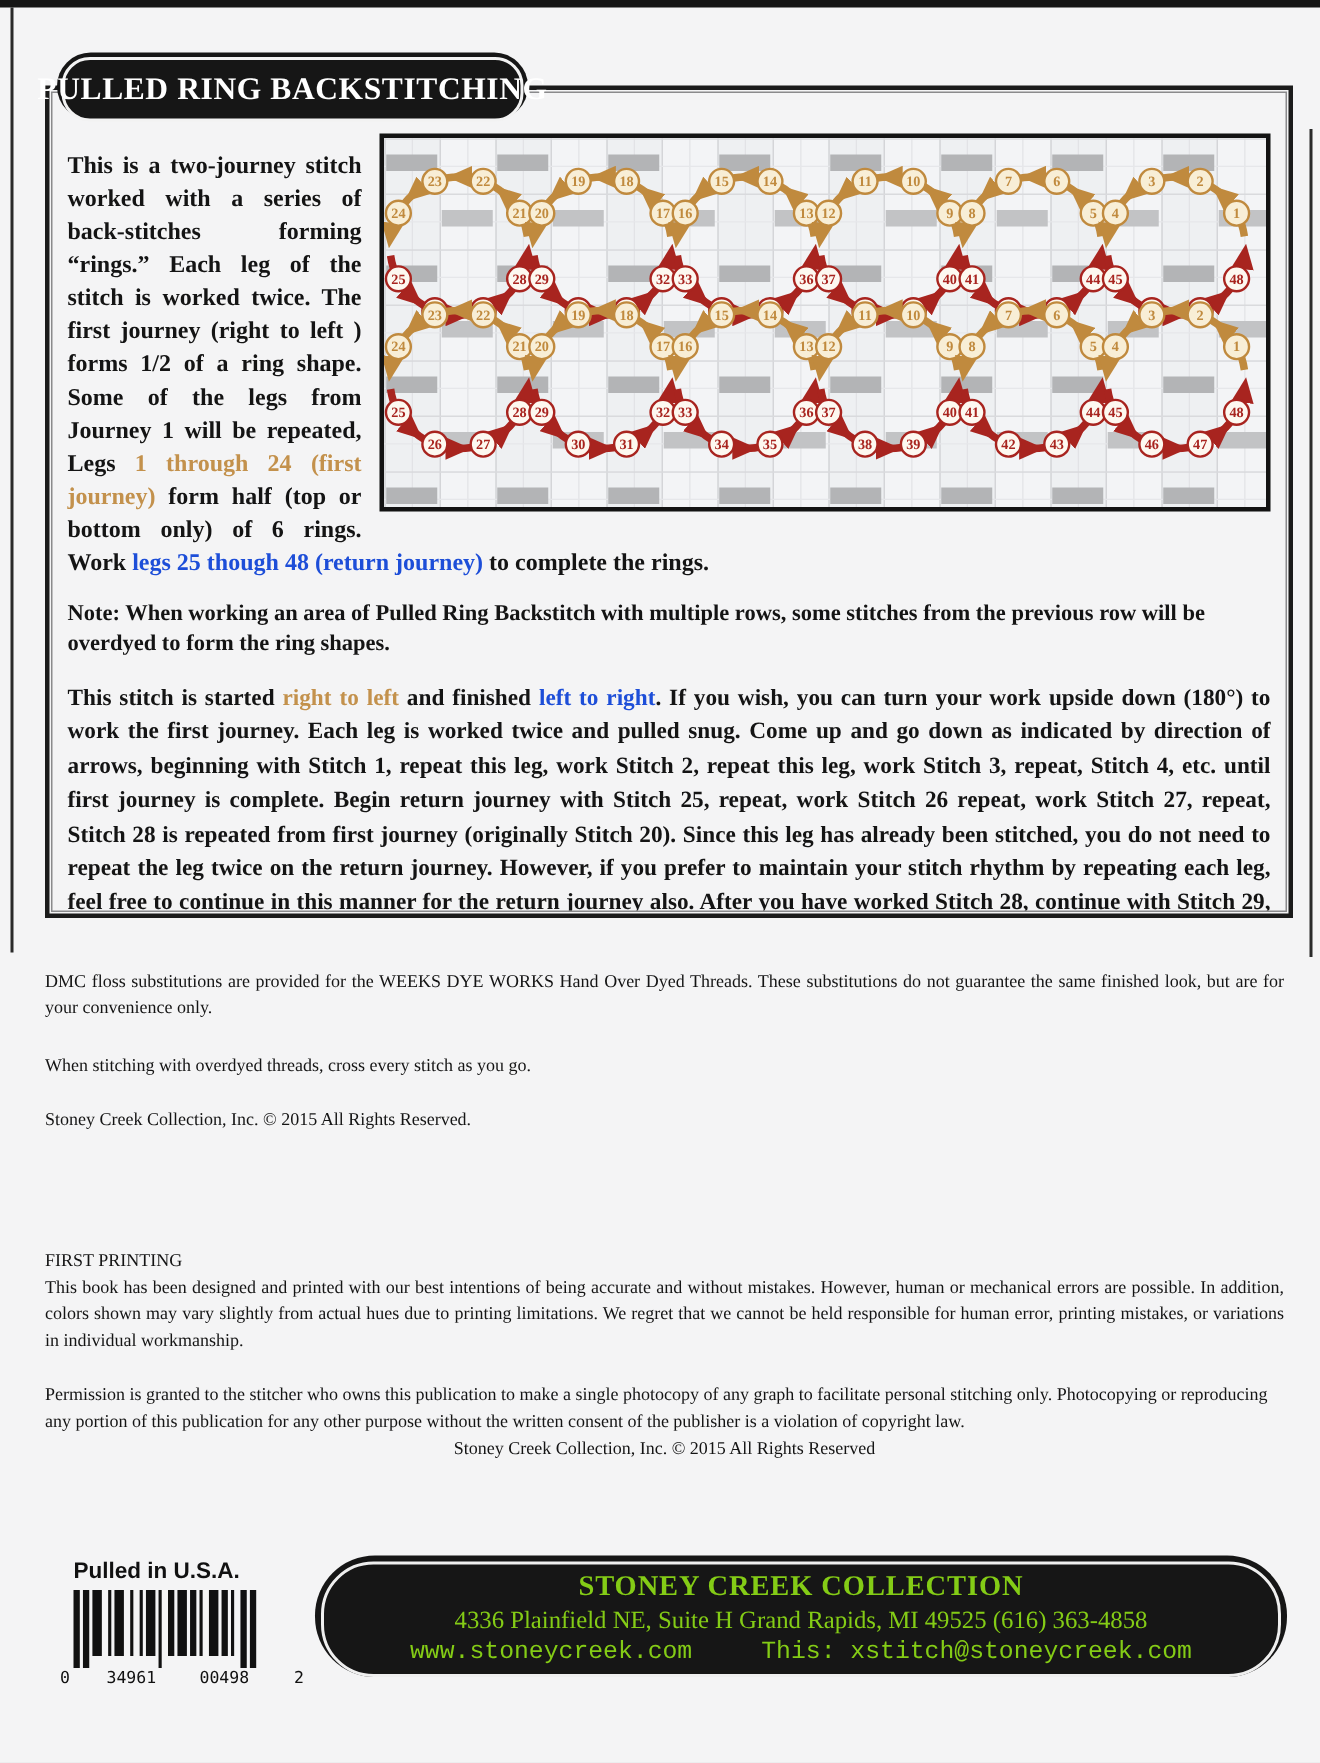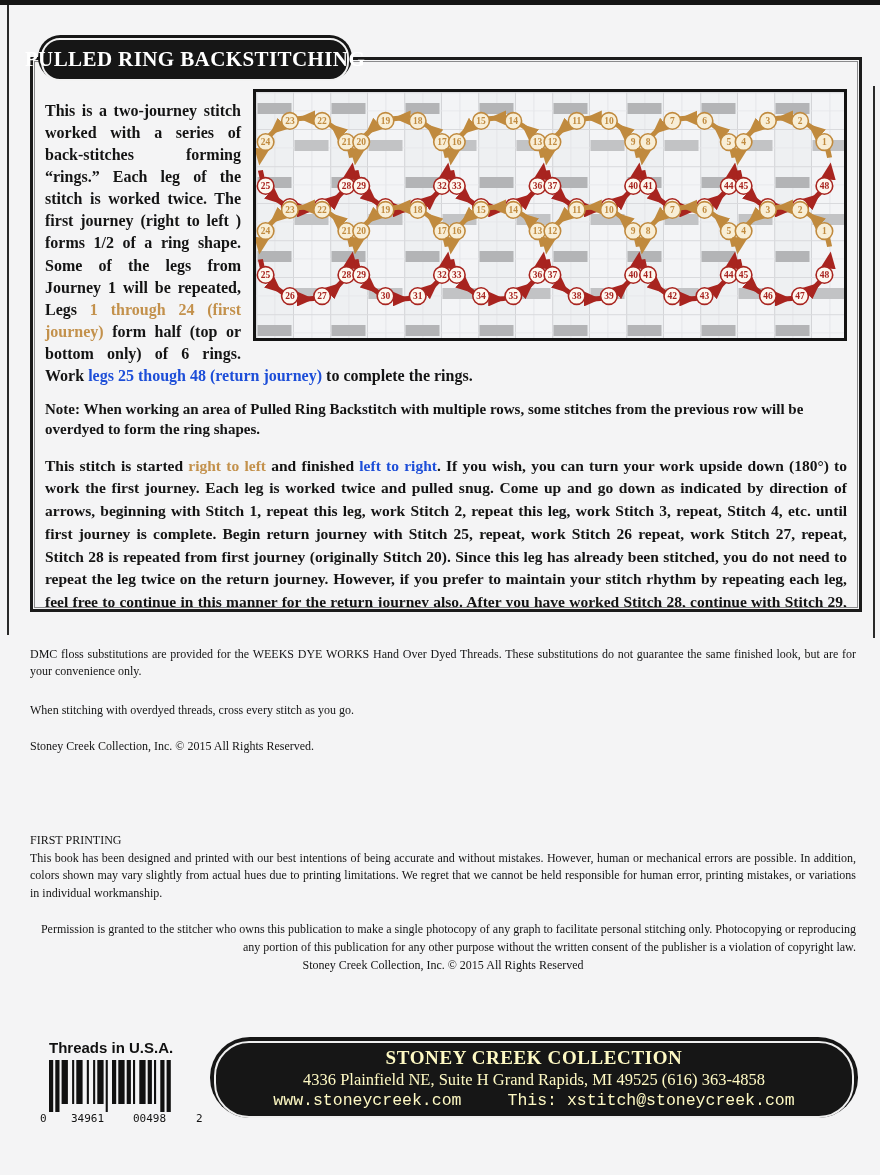--- a/index.html
+++ b/index.html
@@ -54,37 +54,37 @@
   
   .below{
     position:absolute;left:30px;top:630px;width:826px;
     font-size:12px;font-weight:normal;line-height:1.45;
   }
   .dmc-p{margin-top:16px;text-align:justify;}
   .overdyed-p{margin-top:21px;}
   .copyright1-p{margin-top:19px;}
   .fp-heading{margin-top:76px;}
   .fp-body{margin-top:1px;text-align:justify;}
-  .permission-p{margin-top:19px;text-align:right;}
+  .permission-p{margin-top:19px;text-align:left;}
   .copyright2-p{margin-top:1px;text-align:center;}
 
   
   .printed-in{
     position:absolute;left:49px;top:1039px;
     font-family:"Liberation Sans",sans-serif;font-weight:bold;font-size:15px;color:#111;
   }
   .barcode{position:absolute;left:33px;top:1060px;}
   .footer-pill{
     position:absolute;left:210px;top:1037px;width:648px;height:81px;
     background:#161616;border-radius:40px;padding:4px;box-sizing:border-box;
   }
   .footer-pill .ring{
     height:100%;border:2px solid #efefef;border-radius:35px;
     display:flex;flex-direction:column;align-items:center;justify-content:center;
-    color:#fef9c3;
+    color:#84cc16;
   }
   .footer-company{font-size:19px;font-weight:bold;letter-spacing:0.6px;line-height:1.2;}
   .footer-address{font-size:16.5px;line-height:1.25;}
   .footer-web{font-size:16.5px;line-height:1.25;display:flex;gap:46px;font-family:Liberation Mono, monospace;}
 </style>
 </head>
 <body>
 
 <div class="page">
   <div class="top-edge"></div>
@@ -454,21 +454,21 @@
   <div class="below">
     <p class="dmc-p">DMC floss substitutions are provided for the WEEKS DYE WORKS Hand Over Dyed Threads. These substitutions do not guarantee the same finished look, but are for your convenience only.</p>
     <p class="overdyed-p">When stitching with overdyed threads, cross every stitch as you go.</p>
     <p class="copyright1-p">Stoney Creek Collection, Inc. © 2015 All Rights Reserved.</p>
     <p class="fp-heading">FIRST PRINTING</p>
     <p class="fp-body">This book has been designed and printed with our best intentions of being accurate and without mistakes. However, human or mechanical errors are possible. In addition, colors shown may vary slightly from actual hues due to printing limitations. We regret that we cannot be held responsible for human error, printing mistakes, or variations in individual workmanship.</p>
     <p class="permission-p">Permission is granted to the stitcher who owns this publication to make a single photocopy of any graph to facilitate personal stitching only. Photocopying or reproducing any portion of this publication for any other purpose without the written consent of the publisher is a violation of copyright law.</p>
     <p class="copyright2-p">Stoney Creek Collection, Inc. © 2015 All Rights Reserved</p>
   </div>
 
-  <div class="printed-in">Threads in U.S.A.</div>
+  <div class="printed-in">Pulled in U.S.A.</div>
 
   <svg class="barcode" width="180" height="68" viewBox="0 0 180 68">
     <g id="barcode-bars">
         <rect x="16" y="0" width="4.2" height="52" fill="#111"></rect>
         <rect x="22.3" y="0" width="4.2" height="52" fill="#111"></rect>
         <rect x="28.6" y="0" width="6.300000000000001" height="44" fill="#111"></rect>
         <rect x="39.10000000000001" y="0" width="2.1" height="44" fill="#111"></rect>
         <rect x="43.30000000000001" y="0" width="6.300000000000001" height="44" fill="#111"></rect>
         <rect x="53.80000000000001" y="0" width="2.1" height="44" fill="#111"></rect>
         <rect x="60.100000000000016" y="0" width="2.1" height="44" fill="#111"></rect>

